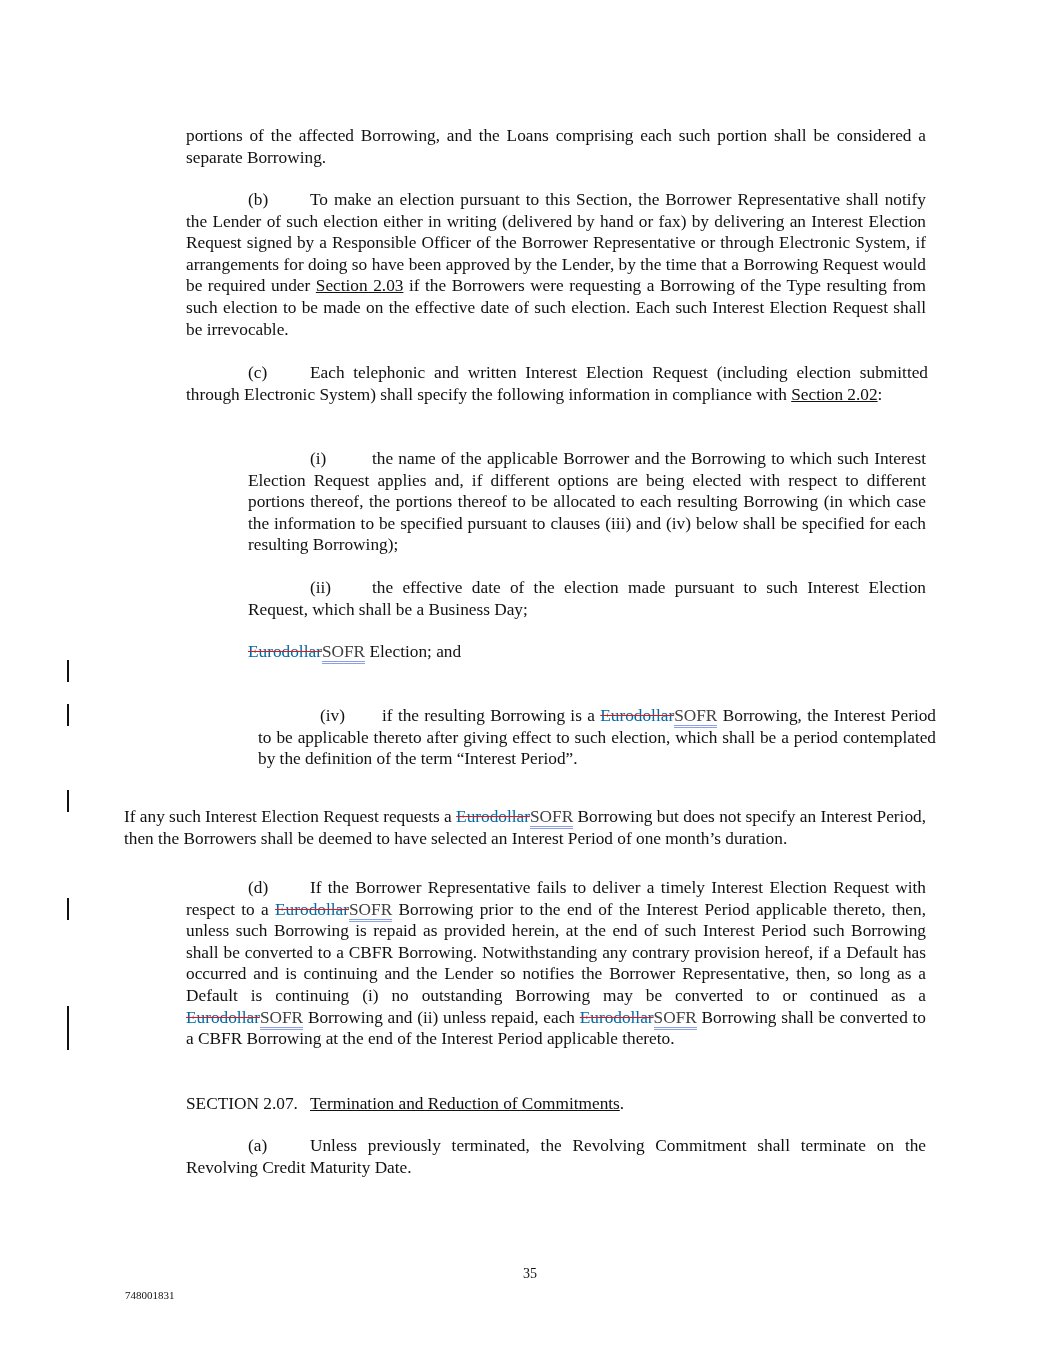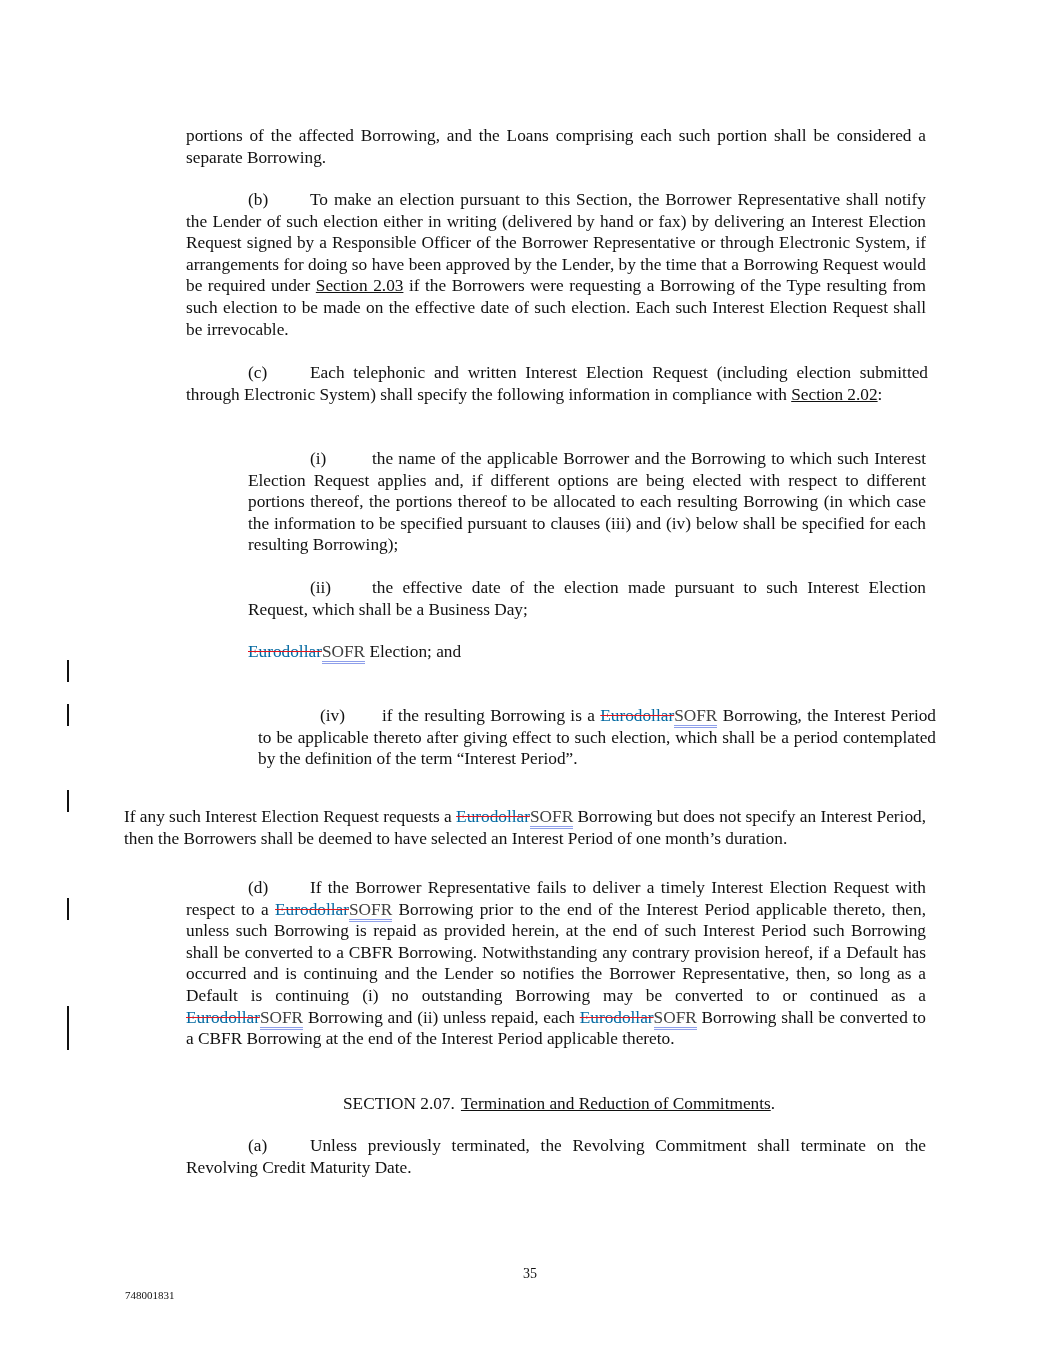--- a/index.html
+++ b/index.html
@@ -54,21 +54,21 @@
 </div>
 
 <div class="blk" style="left:124px;top:791px;width:802px;margin-top:15px;">
   <span>If any such Interest Election Request requests a </span><span class="del">Eurodollar</span><span class="ins">SOFR</span><span> Borrowing but does not specify an Interest Period, then the Borrowers shall be deemed to have selected an Interest Period of one month’s duration.</span>
 </div>
 
 <div class="blk" style="left:186px;top:877px;width:740px;">
   <span class="ind" style="width:62px;"></span><span class="ind" style="width:62px;">(d)</span><span>If the Borrower Representative fails to deliver a timely Interest Election Request with respect to a </span><span class="del">Eurodollar</span><span class="ins">SOFR</span><span> Borrowing prior to the end of the Interest Period applicable thereto, then, unless such Borrowing is repaid as provided herein, at the end of such Interest Period such Borrowing shall be converted to a CBFR Borrowing.  Notwithstanding any contrary provision hereof, if a Default has occurred and is continuing and the Lender so notifies the Borrower Representative, then, so long as a Default is continuing (i) no outstanding Borrowing may be converted to or continued as a </span><span class="del">Eurodollar</span><span class="ins">SOFR</span><span> Borrowing and (ii) unless repaid, each </span><span class="del">Eurodollar</span><span class="ins">SOFR</span><span> Borrowing shall be converted to a CBFR Borrowing at the end of the Interest Period applicable thereto.</span>
 </div>
 
-<div class="blk" style="left:186px;top:1093px;width:740px;text-align:center;">
+<div class="blk" style="left:186px;top:1093px;width:740px;text-align:left;">
   <span style="display:inline-block;width:124px;">SECTION 2.07.</span><span class="u">Termination and Reduction of Commitments</span><span>.</span>
 </div>
 
 <div class="blk" style="left:186px;top:1135px;width:740px;">
   <span class="ind" style="width:62px;"></span><span class="ind" style="width:62px;">(a)</span><span>Unless previously terminated, the Revolving Commitment shall terminate on the Revolving Credit Maturity Date.</span>
 </div>
 
 <div class="pg">35</div>
 <div class="docid">748001831</div>
 

